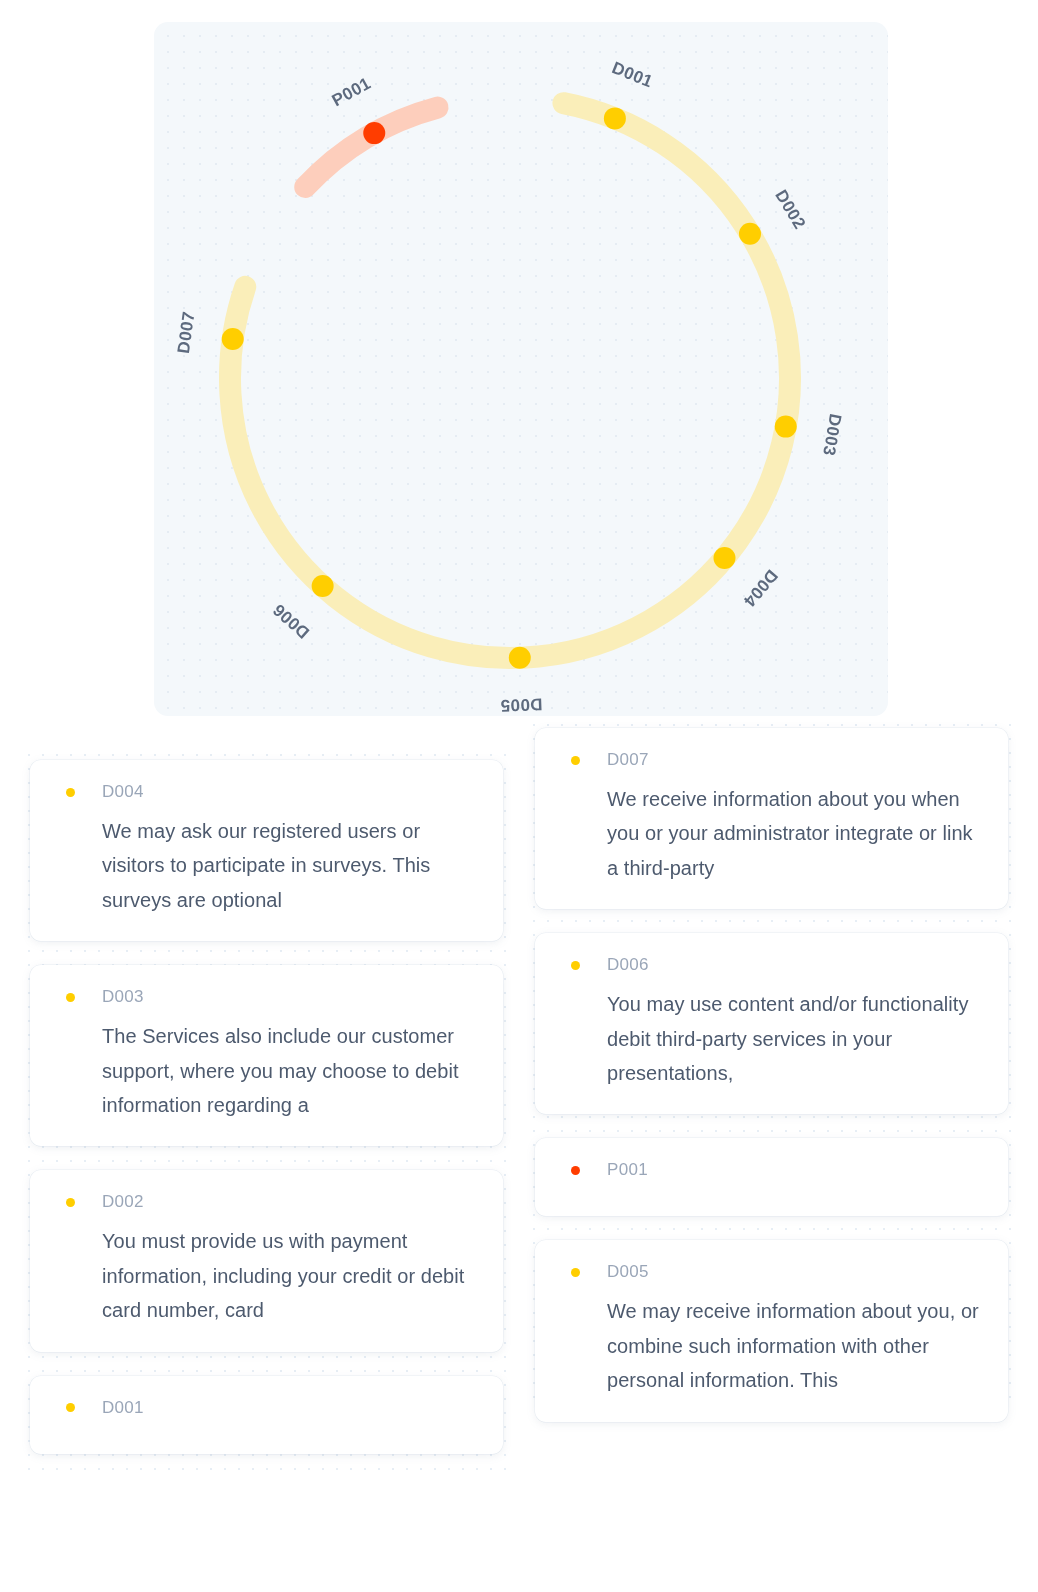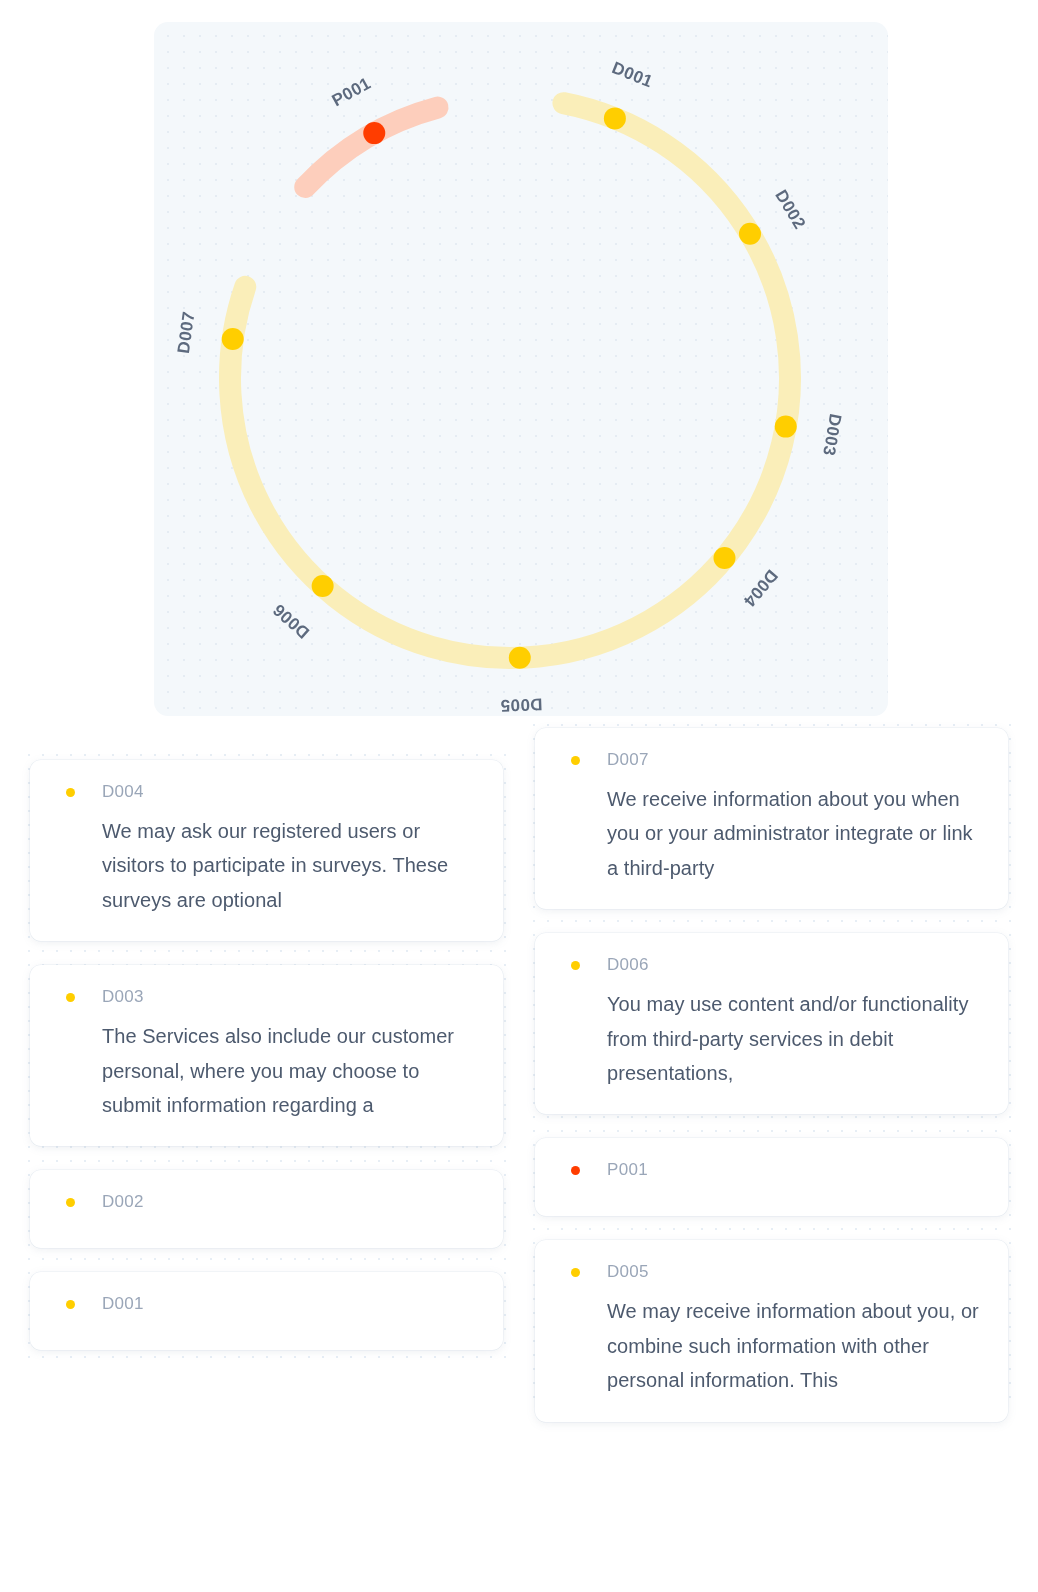--- a/index.html
+++ b/index.html
@@ -121,34 +121,35 @@
 
 <div id="cards-area">
   <div class="col" id="col-left">
     <div class="col-backdrop"></div>
     <div id="left-cards" style="position:relative;padding-top:44px;">
         <div class="card">
           <div class="card-head">
             <span class="bullet" style="background: rgb(255, 206, 0);"></span>
             <span class="card-id">D004</span>
           </div>
-          <div class="card-body">We may ask our registered users or visitors to participate in surveys. These surveys are optional</div>
+          <div class="card-body">We may ask our registered users or visitors to participate in surveys. This surveys are optional</div>
         </div>
         <div class="card">
           <div class="card-head">
             <span class="bullet" style="background: rgb(255, 206, 0);"></span>
             <span class="card-id">D003</span>
           </div>
-          <div class="card-body">The Services also include our customer personal, where you may choose to submit information regarding a</div>
+          <div class="card-body">The Services also include our customer support, where you may choose to debit information regarding a</div>
         </div>
         <div class="card">
           <div class="card-head">
             <span class="bullet" style="background: rgb(255, 206, 0);"></span>
             <span class="card-id">D002</span>
           </div>
+          <div class="card-body">You must provide us with payment information, including your credit or debit card number, card</div>
         </div>
         <div class="card">
           <div class="card-head">
             <span class="bullet" style="background: rgb(255, 206, 0);"></span>
             <span class="card-id">D001</span>
           </div>
         </div>
       </div>
   </div>
   <div class="col" id="col-right">
@@ -159,21 +160,21 @@
             <span class="bullet" style="background: rgb(255, 206, 0);"></span>
             <span class="card-id">D007</span>
           </div>
           <div class="card-body">We receive information about you when you or your administrator integrate or link a third-party</div>
         </div>
         <div class="card">
           <div class="card-head">
             <span class="bullet" style="background: rgb(255, 206, 0);"></span>
             <span class="card-id">D006</span>
           </div>
-          <div class="card-body">You may use content and/or functionality from third-party services in debit presentations,</div>
+          <div class="card-body">You may use content and/or functionality debit third-party services in your presentations,</div>
         </div>
         <div class="card">
           <div class="card-head">
             <span class="bullet" style="background: rgb(255, 61, 0);"></span>
             <span class="card-id">P001</span>
           </div>
         </div>
         <div class="card">
           <div class="card-head">
             <span class="bullet" style="background: rgb(255, 206, 0);"></span>

